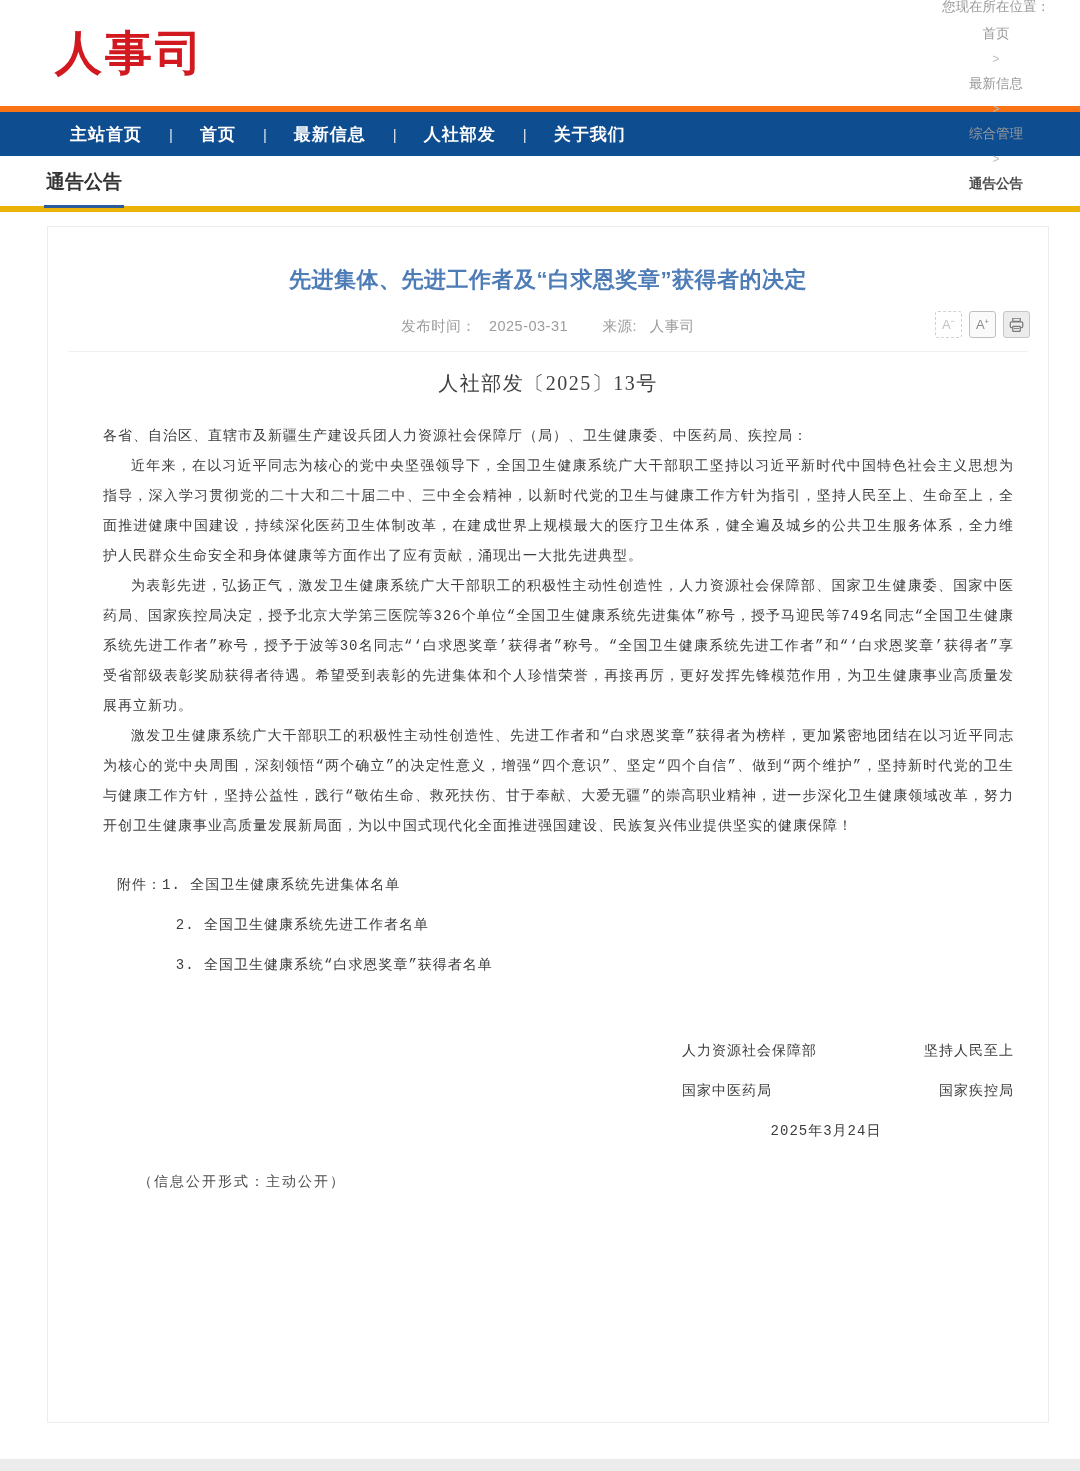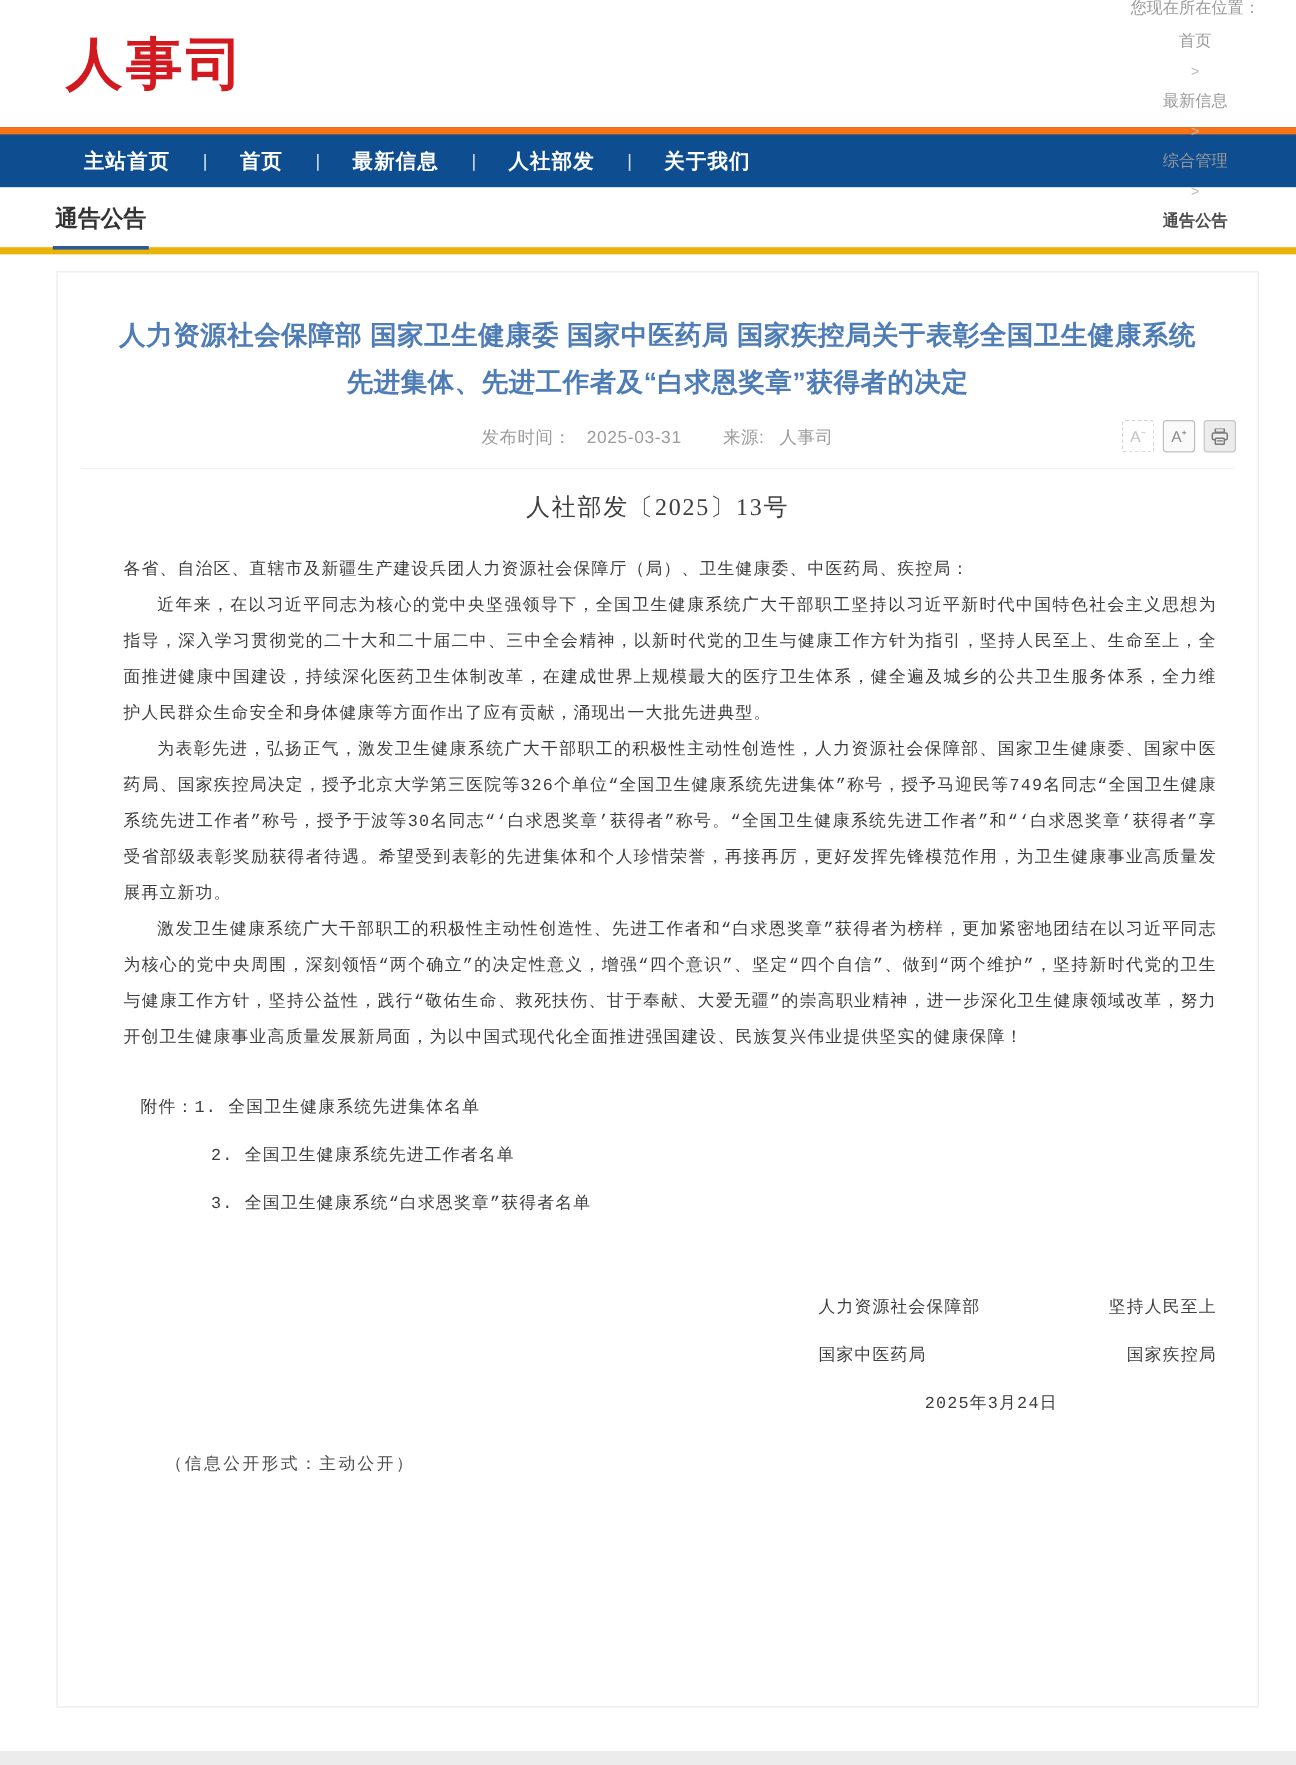--- a/index.html
+++ b/index.html
@@ -108,21 +108,20 @@
       <span class="bsep">&gt;</span>
       <a>综合管理</a>
       <span class="bsep">&gt;</span>
       <span class="current">通告公告</span>
     </div>
   </div>
 
   <main class="card">
 
     <h1 class="article-title">
-      <span class="tline">人力资源社会保障部 国家卫生健康委 国家中医药局 国家疾控局关于表彰全国卫生健康系统</span>
       <span class="tline">先进集体、先进工作者及“白求恩奖章”获得者的决定</span>
     </h1>
 
     <div class="meta">
       <span>发布时间：</span>
       <span class="mgap">2025-03-31</span>
       <span class="mgap-wide">来源:</span>
       <span class="mgap">人事司</span>
       <div class="tools">
         <button class="tool-btn btn-minus">A⁻</button>

